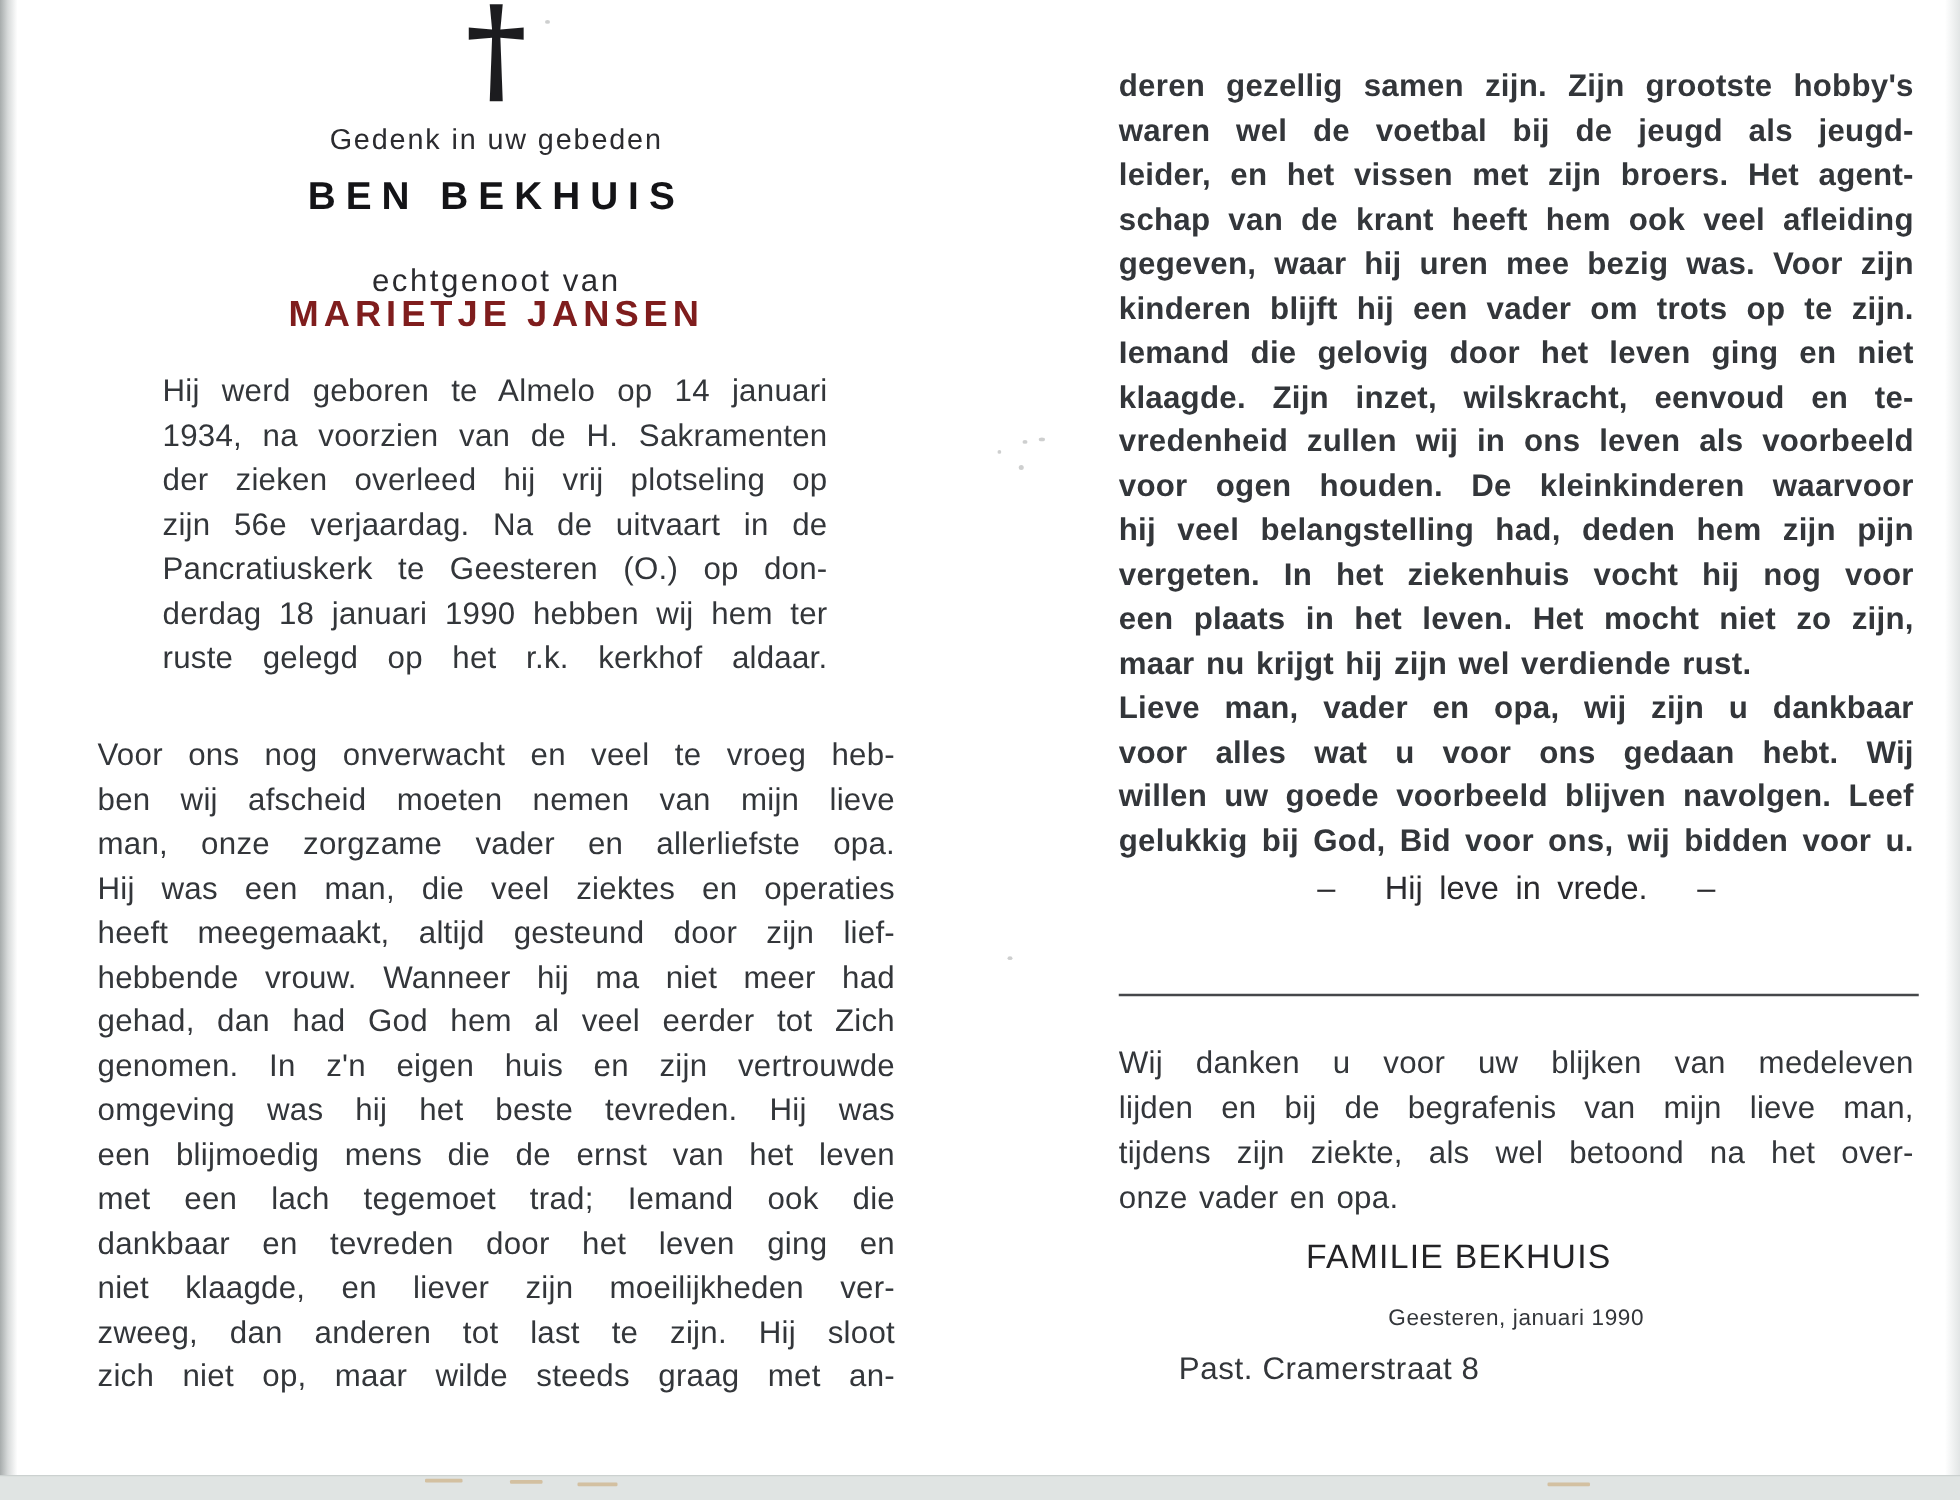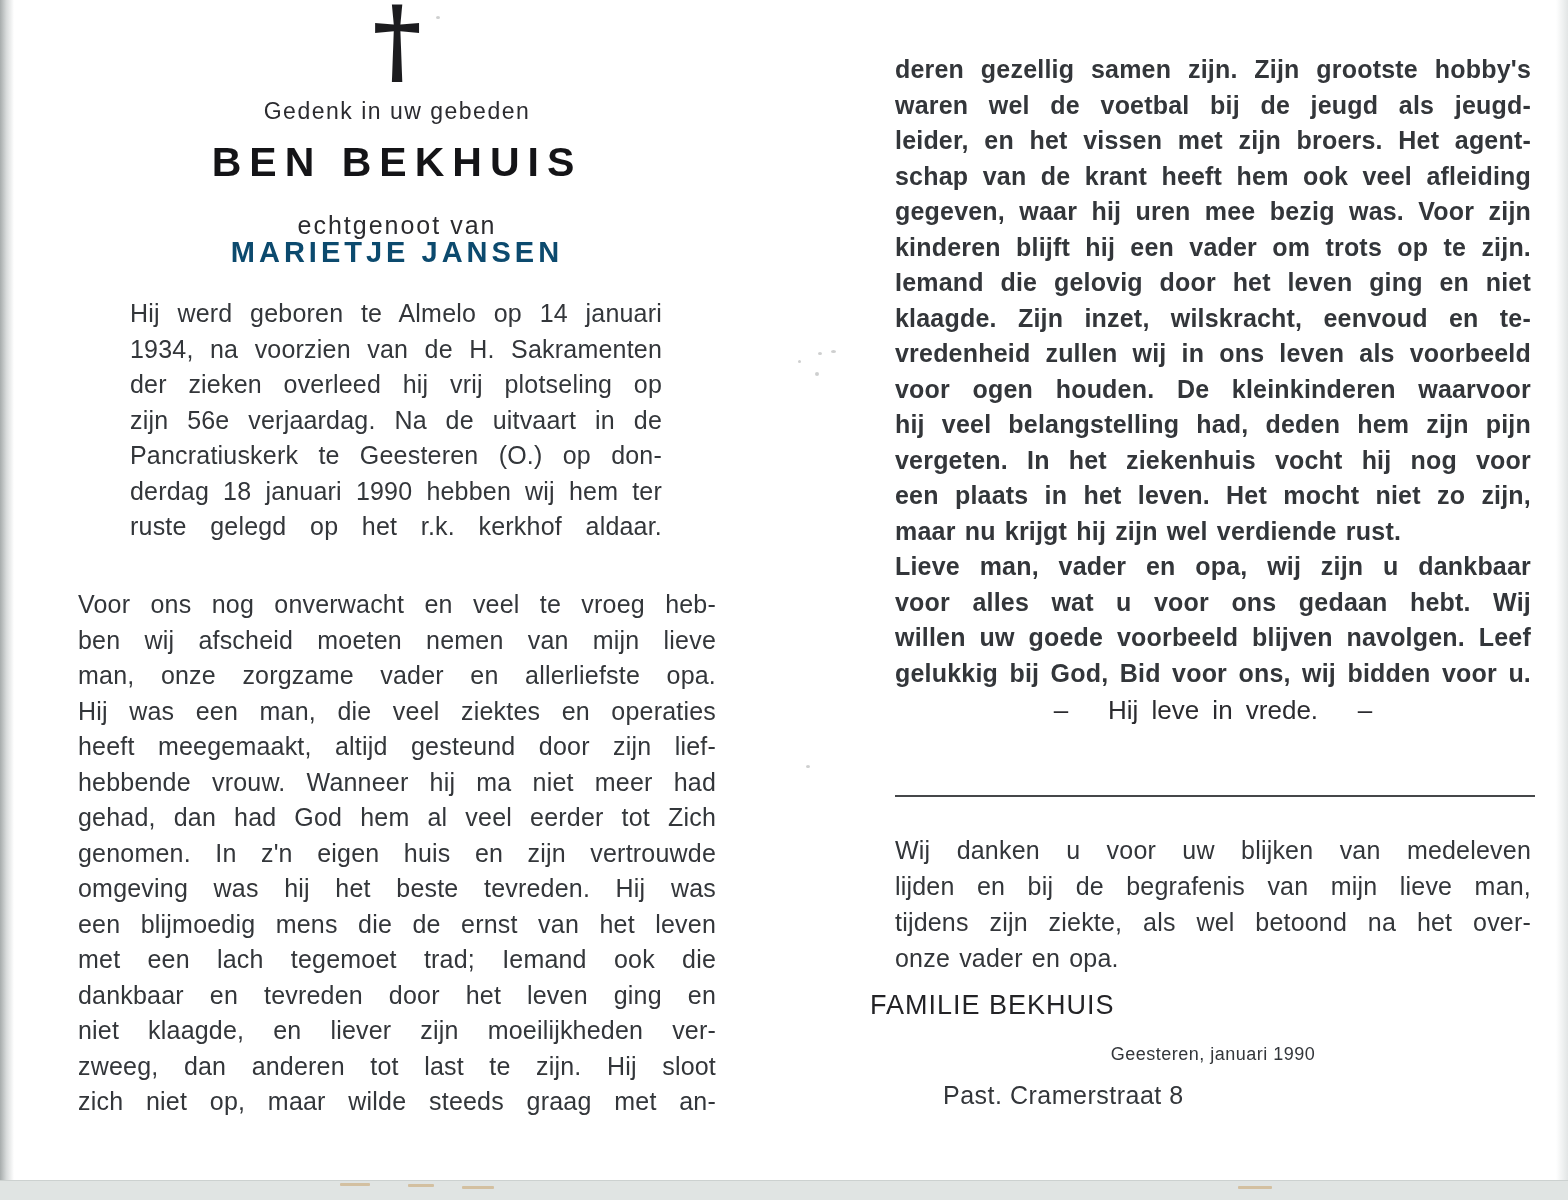--- a/index.html
+++ b/index.html
@@ -21,43 +21,43 @@
   .edge-bottom{position:absolute;left:0;top:1180px;width:1568px;height:20px;
     background:#e0e4e3;border-top:1px solid #ccd1d0;}
 
   .speck{position:absolute;background:#b4b6b6;border-radius:50%;opacity:.65;}
   .tanmark{position:absolute;background:#c9a36b;opacity:.55;border-radius:1px;}
 
   
   .header-block{position:absolute;left:78px;width:638px;text-align:center;color:#1c1c1f;}
   .cross{top:-10px;font-family:"DejaVu Serif", serif;font-size:94px;line-height:100px;font-weight:700;}
   .intro{top:98px;font-size:23px;letter-spacing:1.5px;color:#2b2b2f;}
-  .name{top:139px;font-size:41px;font-weight:700;letter-spacing:8px;color:#141417;}
+  .name{top:139px;font-size:31px;font-weight:700;letter-spacing:8px;color:#141417;}
   .relation{top:211px;font-size:25px;letter-spacing:2px;color:#2b2b2f;}
-  .spouse{top:236px;font-size:29px;font-weight:700;letter-spacing:4px;color:#0c4a6e;}
+  .spouse{top:236px;font-size:29px;font-weight:700;letter-spacing:4px;color:#7f1d1d;}
 
   
   .para{position:absolute;font-size:25px;line-height:35.5px;letter-spacing:.2px;word-spacing:2px;}
   .para .line{text-align:justify;text-align-last:justify;white-space:nowrap;}
   .para .line.left{text-align-last:left;}
 
   .p-left-1{left:130px;top:296px;width:532px;}
   .p-left-2{left:78px;top:587px;width:638px;}
   .p-right-1{left:895px;top:52px;width:636px;font-weight:bold;}
 
   .motto{position:absolute;left:895px;top:695px;width:636px;
     font-size:26px;text-align:center;white-space:pre;word-spacing:6px;color:#2b2b2f;}
 
   .rule{position:absolute;left:895px;top:795px;width:640px;height:0;
     border-top:2px solid #45474a;}
 
   .p-thanks{left:895px;top:832px;width:636px;line-height:36px;}
 
-  .signature{position:absolute;left:870px;top:990px;width:632px;
-    text-align:left;font-size:27px;letter-spacing:1px;color:#232326;}
+  .signature{position:absolute;left:851px;top:990px;width:632px;
+    text-align:center;font-size:27px;letter-spacing:1px;color:#232326;}
   .place-date{position:absolute;left:895px;top:1044px;width:636px;font-size:18px;letter-spacing:.5px;text-align:center;}
   .address{position:absolute;left:895px;top:1081px;width:636px;font-size:25px;letter-spacing:.5px;margin-left:48px;}
 </style>
 </head>
 <body>
 
 <div class="page">
 
   <div class="edge-left"></div>
   <div class="edge-right"></div>

